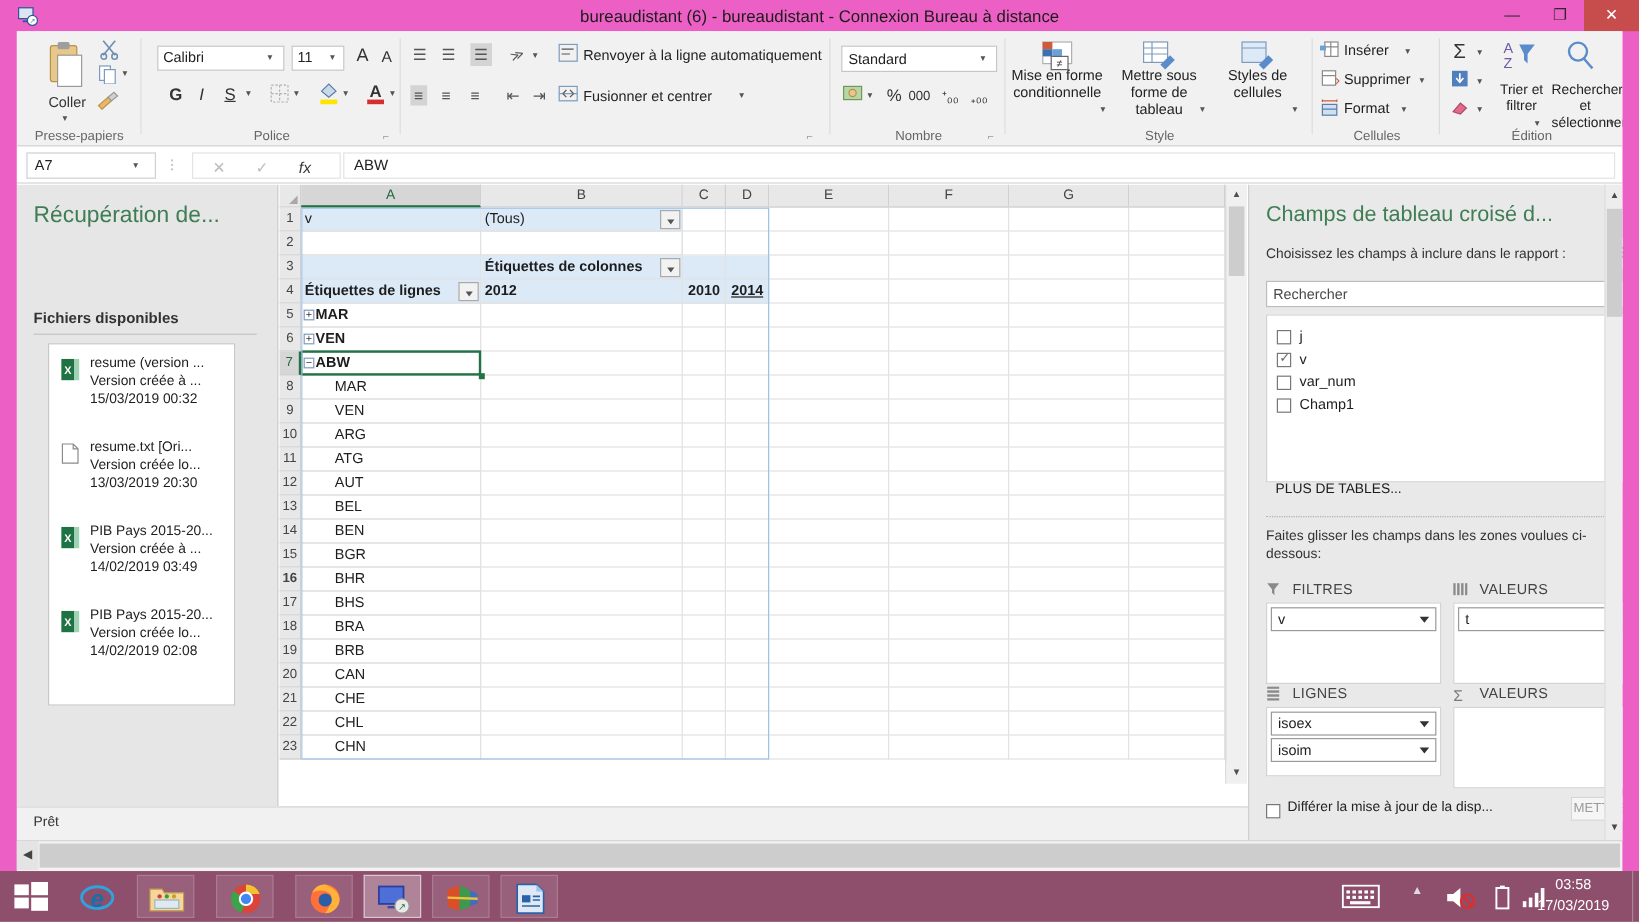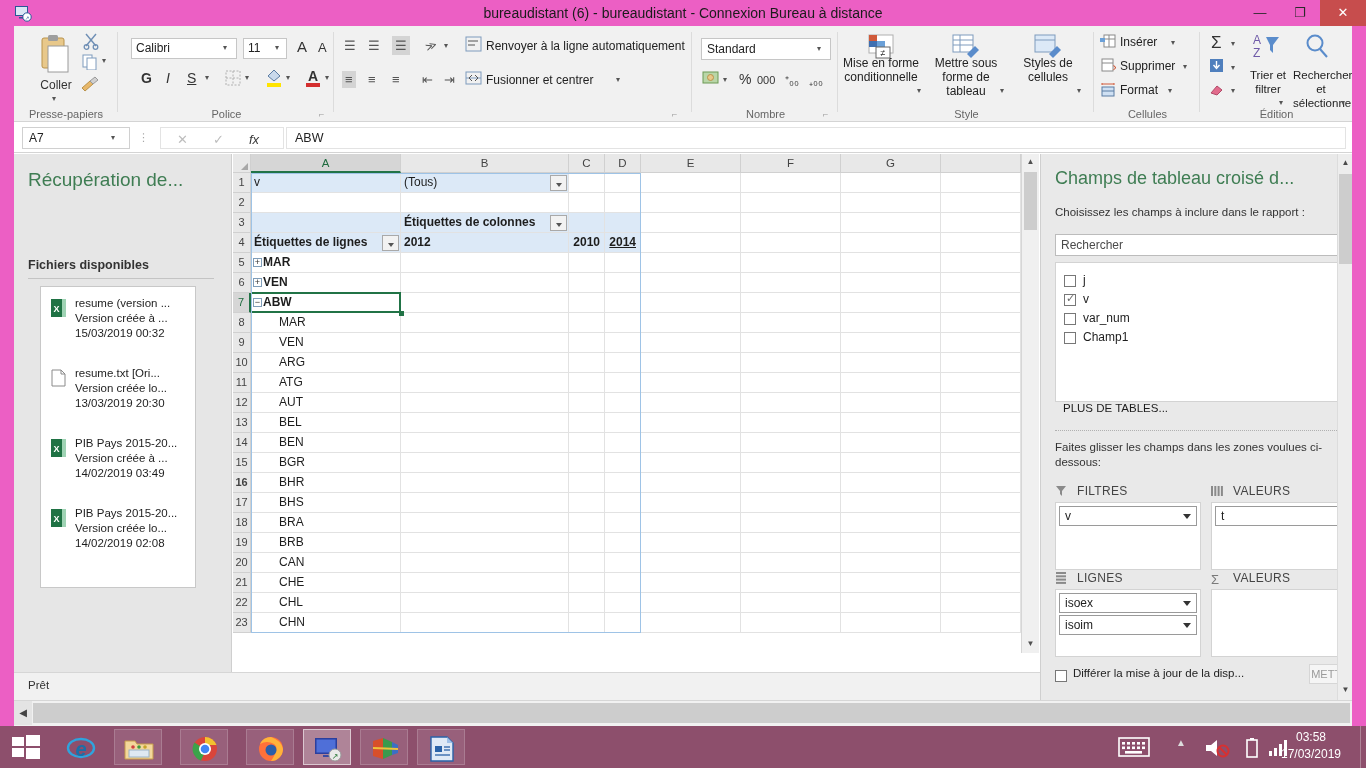--- a/index.html
+++ b/index.html
@@ -894,21 +894,21 @@
       </div>
 
       <div class="zone" style="left:14px;top:417px">
         <svg class="zone-ico" style="width:12px;height:12px" viewBox="0 0 12 12">
           <rect x="1" y="0" width="10" height="2" fill="#8a8a8a"></rect>
           <rect x="1" y="3.3" width="10" height="2" fill="#8a8a8a"></rect>
           <rect x="1" y="6.6" width="10" height="2" fill="#8a8a8a"></rect>
           <rect x="1" y="9.9" width="10" height="2" fill="#8a8a8a"></rect>
         </svg>
         <div class="zone-hdr">LIGNES</div>
-        <div class="zone-body" style="height:68px">
+        <div class="zone-body" style="height:58px">
           <div class="zchip" style="top:3px">
             <span>isoex</span>
             <span class="zchip-caret"></span>
           </div>
           <div class="zchip" style="top:25px">
             <span>isoim</span>
             <span class="zchip-caret"></span>
           </div>
         </div>
       </div>

